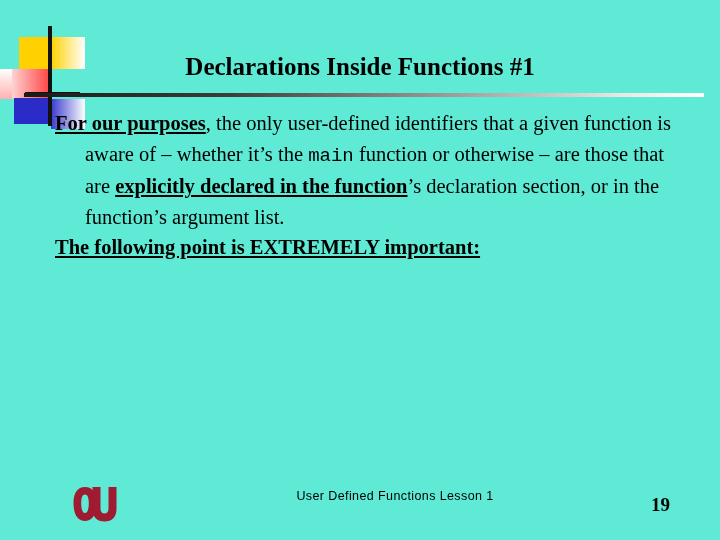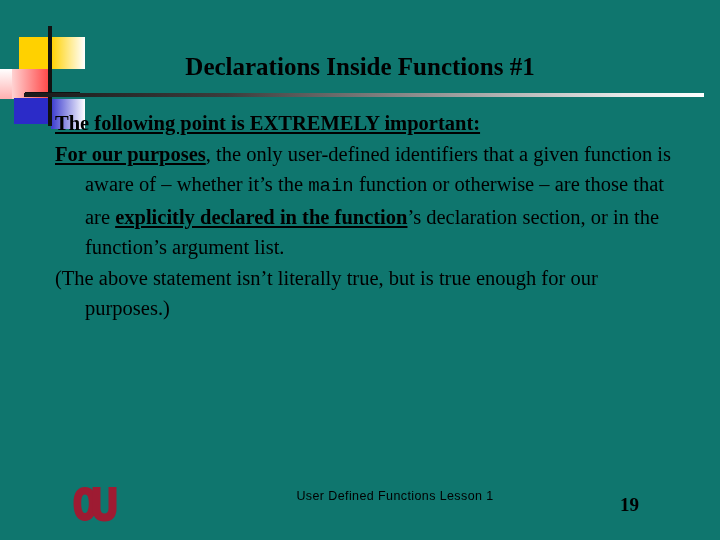--- a/index.html
+++ b/index.html
@@ -14,21 +14,21 @@
     overflow: hidden;
     position: relative;
   }
 
   .slide {
     position: absolute;
     left: 0;
     top: 0;
     width: 720px;
     height: 540px;
-    background: #0f766e;
+    background: #5eead4;
   }
 
   
   .deco {
     position: absolute;
     left: 0px;
     top: 26px;
     width: 100px;
     height: 100px;
   }
@@ -171,21 +171,21 @@
   .footer-line2 {
     font-size: 11px;
     line-height: 14px;
     letter-spacing: 0.3px;
   }
   .page-number {
     position: absolute;
     left: 620px;
     top: 494px;
     width: 50px;
-    text-align: left;
+    text-align: right;
     font-size: 19px;
     font-weight: bold;
     color: #000000;
   }
 
   
   .ou-logo {
     position: absolute;
     left: 72px;
     top: 484px;
@@ -208,25 +208,24 @@
     <div class="deco-vline"></div>
     <div class="deco-hline-short"></div>
   </div>
 
   <div class="title">Declarations Inside Functions #1</div>
 
   <div class="rule"></div>
 
   <div class="body-area">
 
+    <p class="para p2"><span class="bu">For our purposes</span><span>, the only user-defined identifiers that a given function is aware of – whether it’s the </span><span class="mono">main</span><span> function or otherwise – are those that are </span><span class="bu">explicitly declared in the function</span><span>’s declaration section, or in the function’s argument list.</span></p>
+
     <p class="para p1"><span class="bu">The following point is EXTREMELY important:</span></p>
 
-    <p class="para p2"><span class="bu">For our purposes</span><span>, the only user-defined identifiers that a given function is aware of – whether it’s the </span><span class="mono">main</span><span> function or otherwise – are those that are </span><span class="bu">explicitly declared in the function</span><span>’s declaration section, or in the function’s argument list.</span></p>
-
-    <p class="para p3"><span>(The above statement isn’t literally true, but is true enough for our purposes.)</span></p>
 
   </div>
 
   <div class="ou-logo">
     <svg width="48" height="44" viewBox="0 0 48 44" xmlns="http://www.w3.org/2000/svg">
 
       <path d="M13 3 C5.5 3 1.5 9 1.5 19 C1.5 30 5.5 37 13 37 C20.5 37 24.5 30 24.5 19 C24.5 9 20.5 3 13 3 Z
                M13 10.5 C15.6 10.5 16.8 13.6 16.8 19 C16.8 25.2 15.6 29 13 29 C10.4 29 9.2 25.2 9.2 19 C9.2 13.6 10.4 10.5 13 10.5 Z" fill="#9E1B32"></path>
 
       <path d="M20.5 3 L28.5 3 L28.5 24.5 C28.5 28 30 29.5 32.5 29.5 C35 29.5 36.5 28 36.5 24.5 L36.5 3 L44.5 3 L44.5 25

